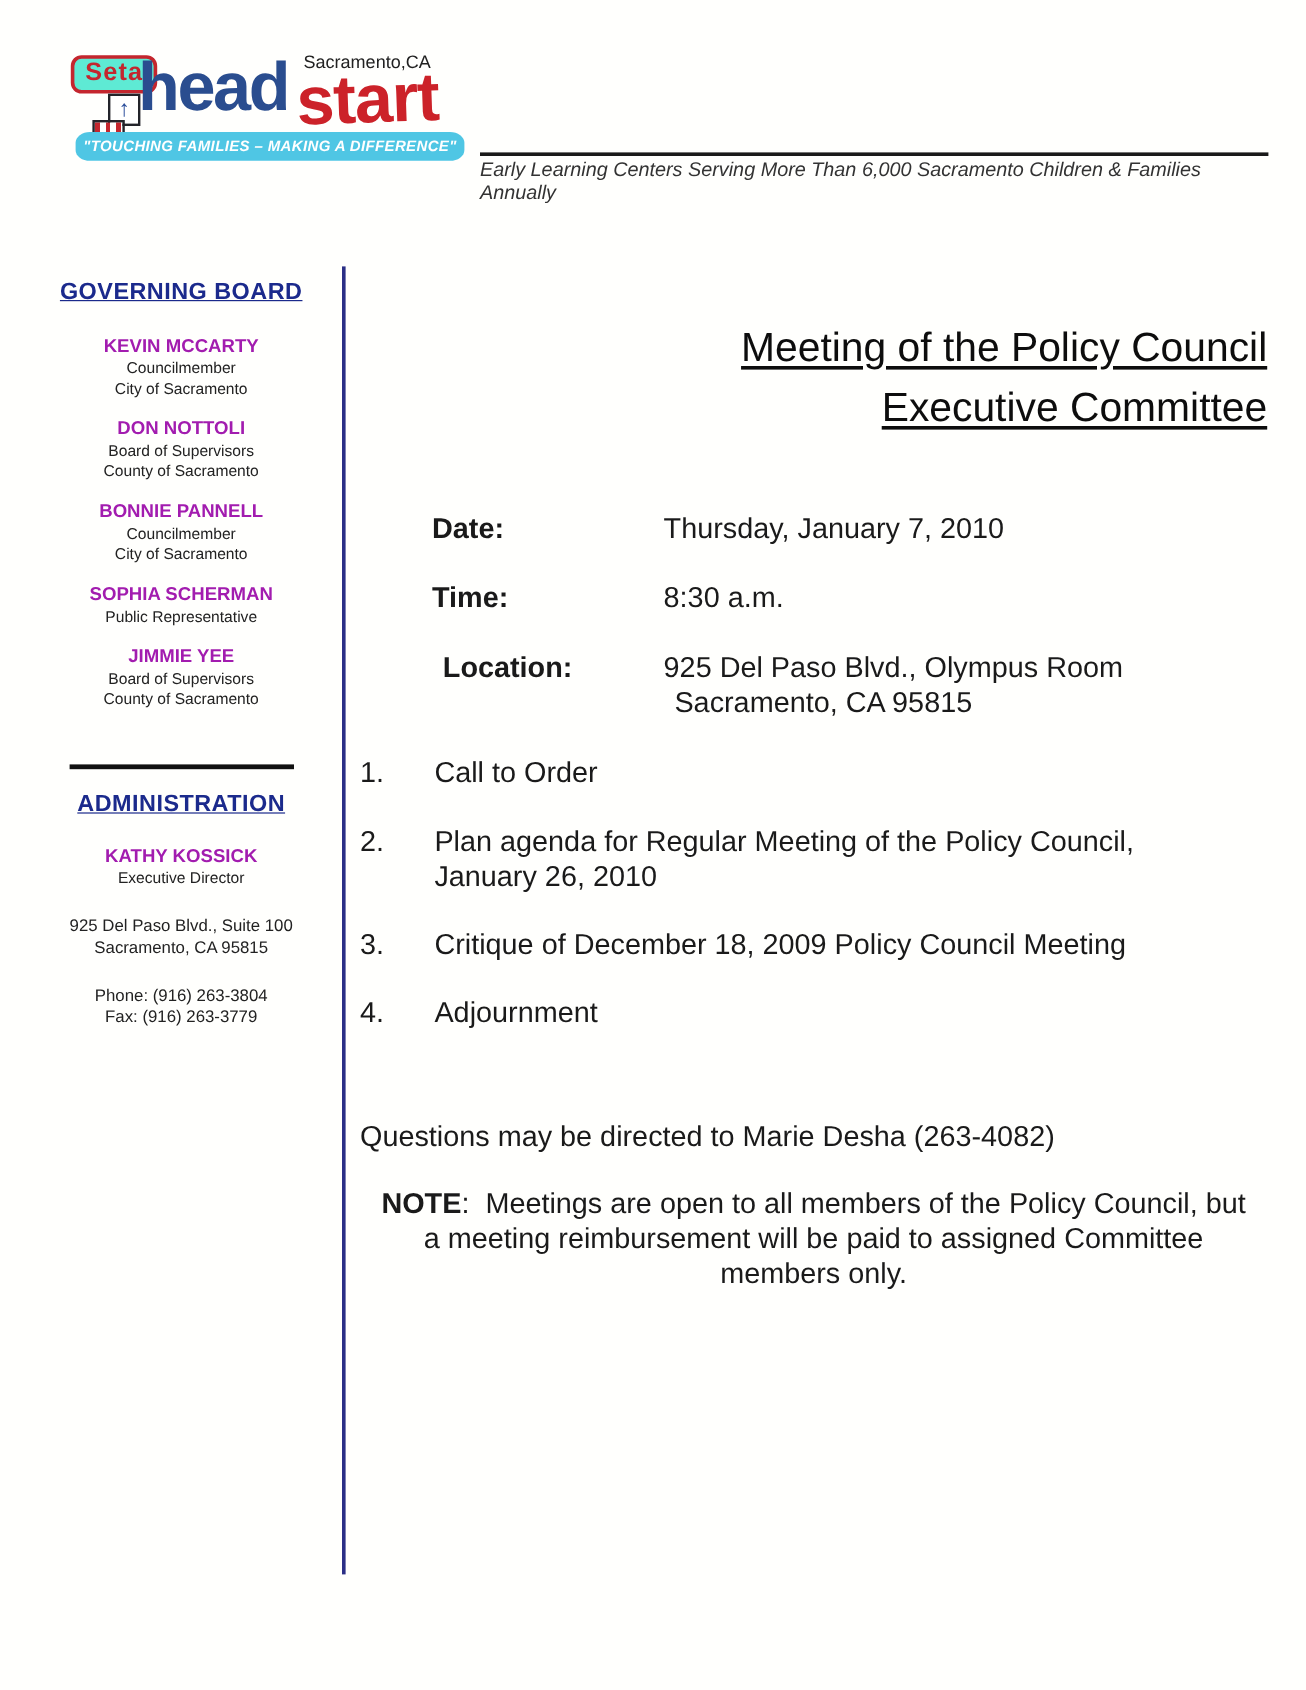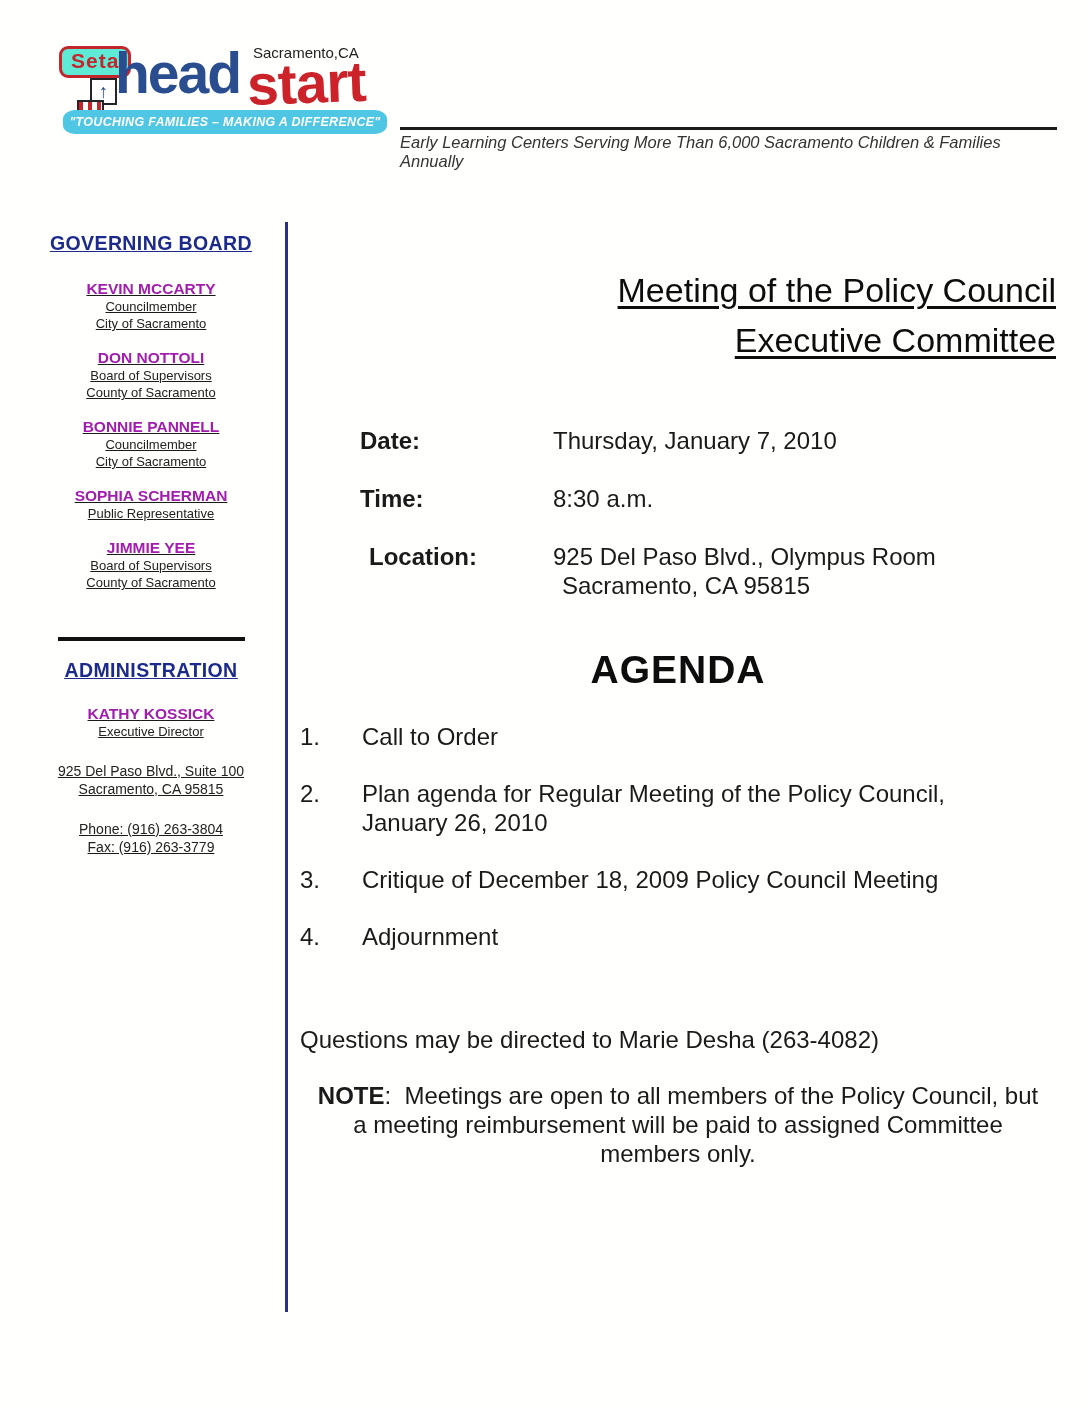--- a/index.html
+++ b/index.html
@@ -45,21 +45,21 @@
 
   
   .header-right { position:absolute; left:400px; top:127px; width:657px; }
   .hr-line { border-top:3px solid #1a1a1a; }
   .subtitle { margin-top:3px; font-style:italic; font-size:16.5px; color:#333; }
 
   
   .vdivider { position:absolute; left:285px; top:222px; width:3px; height:1090px; background:#2b2f86; }
 
   
-  .sidebar { position:absolute; left:38px; top:232px; width:226px; text-align:center;text-decoration:underline; }
+  .sidebar { position:absolute; left:38px; top:232px; width:226px; text-align:center; }
   .side-heading {
     color:#1b2a8c; font-weight:bold; font-size:19.5px;
     text-decoration:underline; letter-spacing:.4px; margin-bottom:24px;
   }
   .member { margin-bottom:16px; }
   .member-admin { margin-bottom:20px; }
   .member-name { font-weight:bold; font-size:15.5px; line-height:19px; color:#a21caf; }
   .member-line { font-size:13px; line-height:17px; color:#222; }
   .side-divider { width:187px; height:4px; background:#111; margin:46px auto 18px auto; }
   .admin-heading { margin-bottom:22px; }
@@ -185,21 +185,20 @@
     </div>
     <div class="detail-row">
       <div class="detail-label detail-indent">Location:</div>
       <div>
         <div>925 Del Paso Blvd., Olympus Room</div>
         <div class="detail-indent">Sacramento, CA 95815</div>
       </div>
     </div>
   </div>
 
-  <div class="agenda-heading">AGENDA</div>
 
   <div class="agenda-items">
     <div class="agenda-item">
       <div class="agenda-num">1.</div>
       <div class="agenda-text">Call to Order</div>
     </div>
     <div class="agenda-item">
       <div class="agenda-num">2.</div>
       <div class="agenda-text">Plan agenda for Regular Meeting of the Policy Council, January 26, 2010</div>
     </div>

